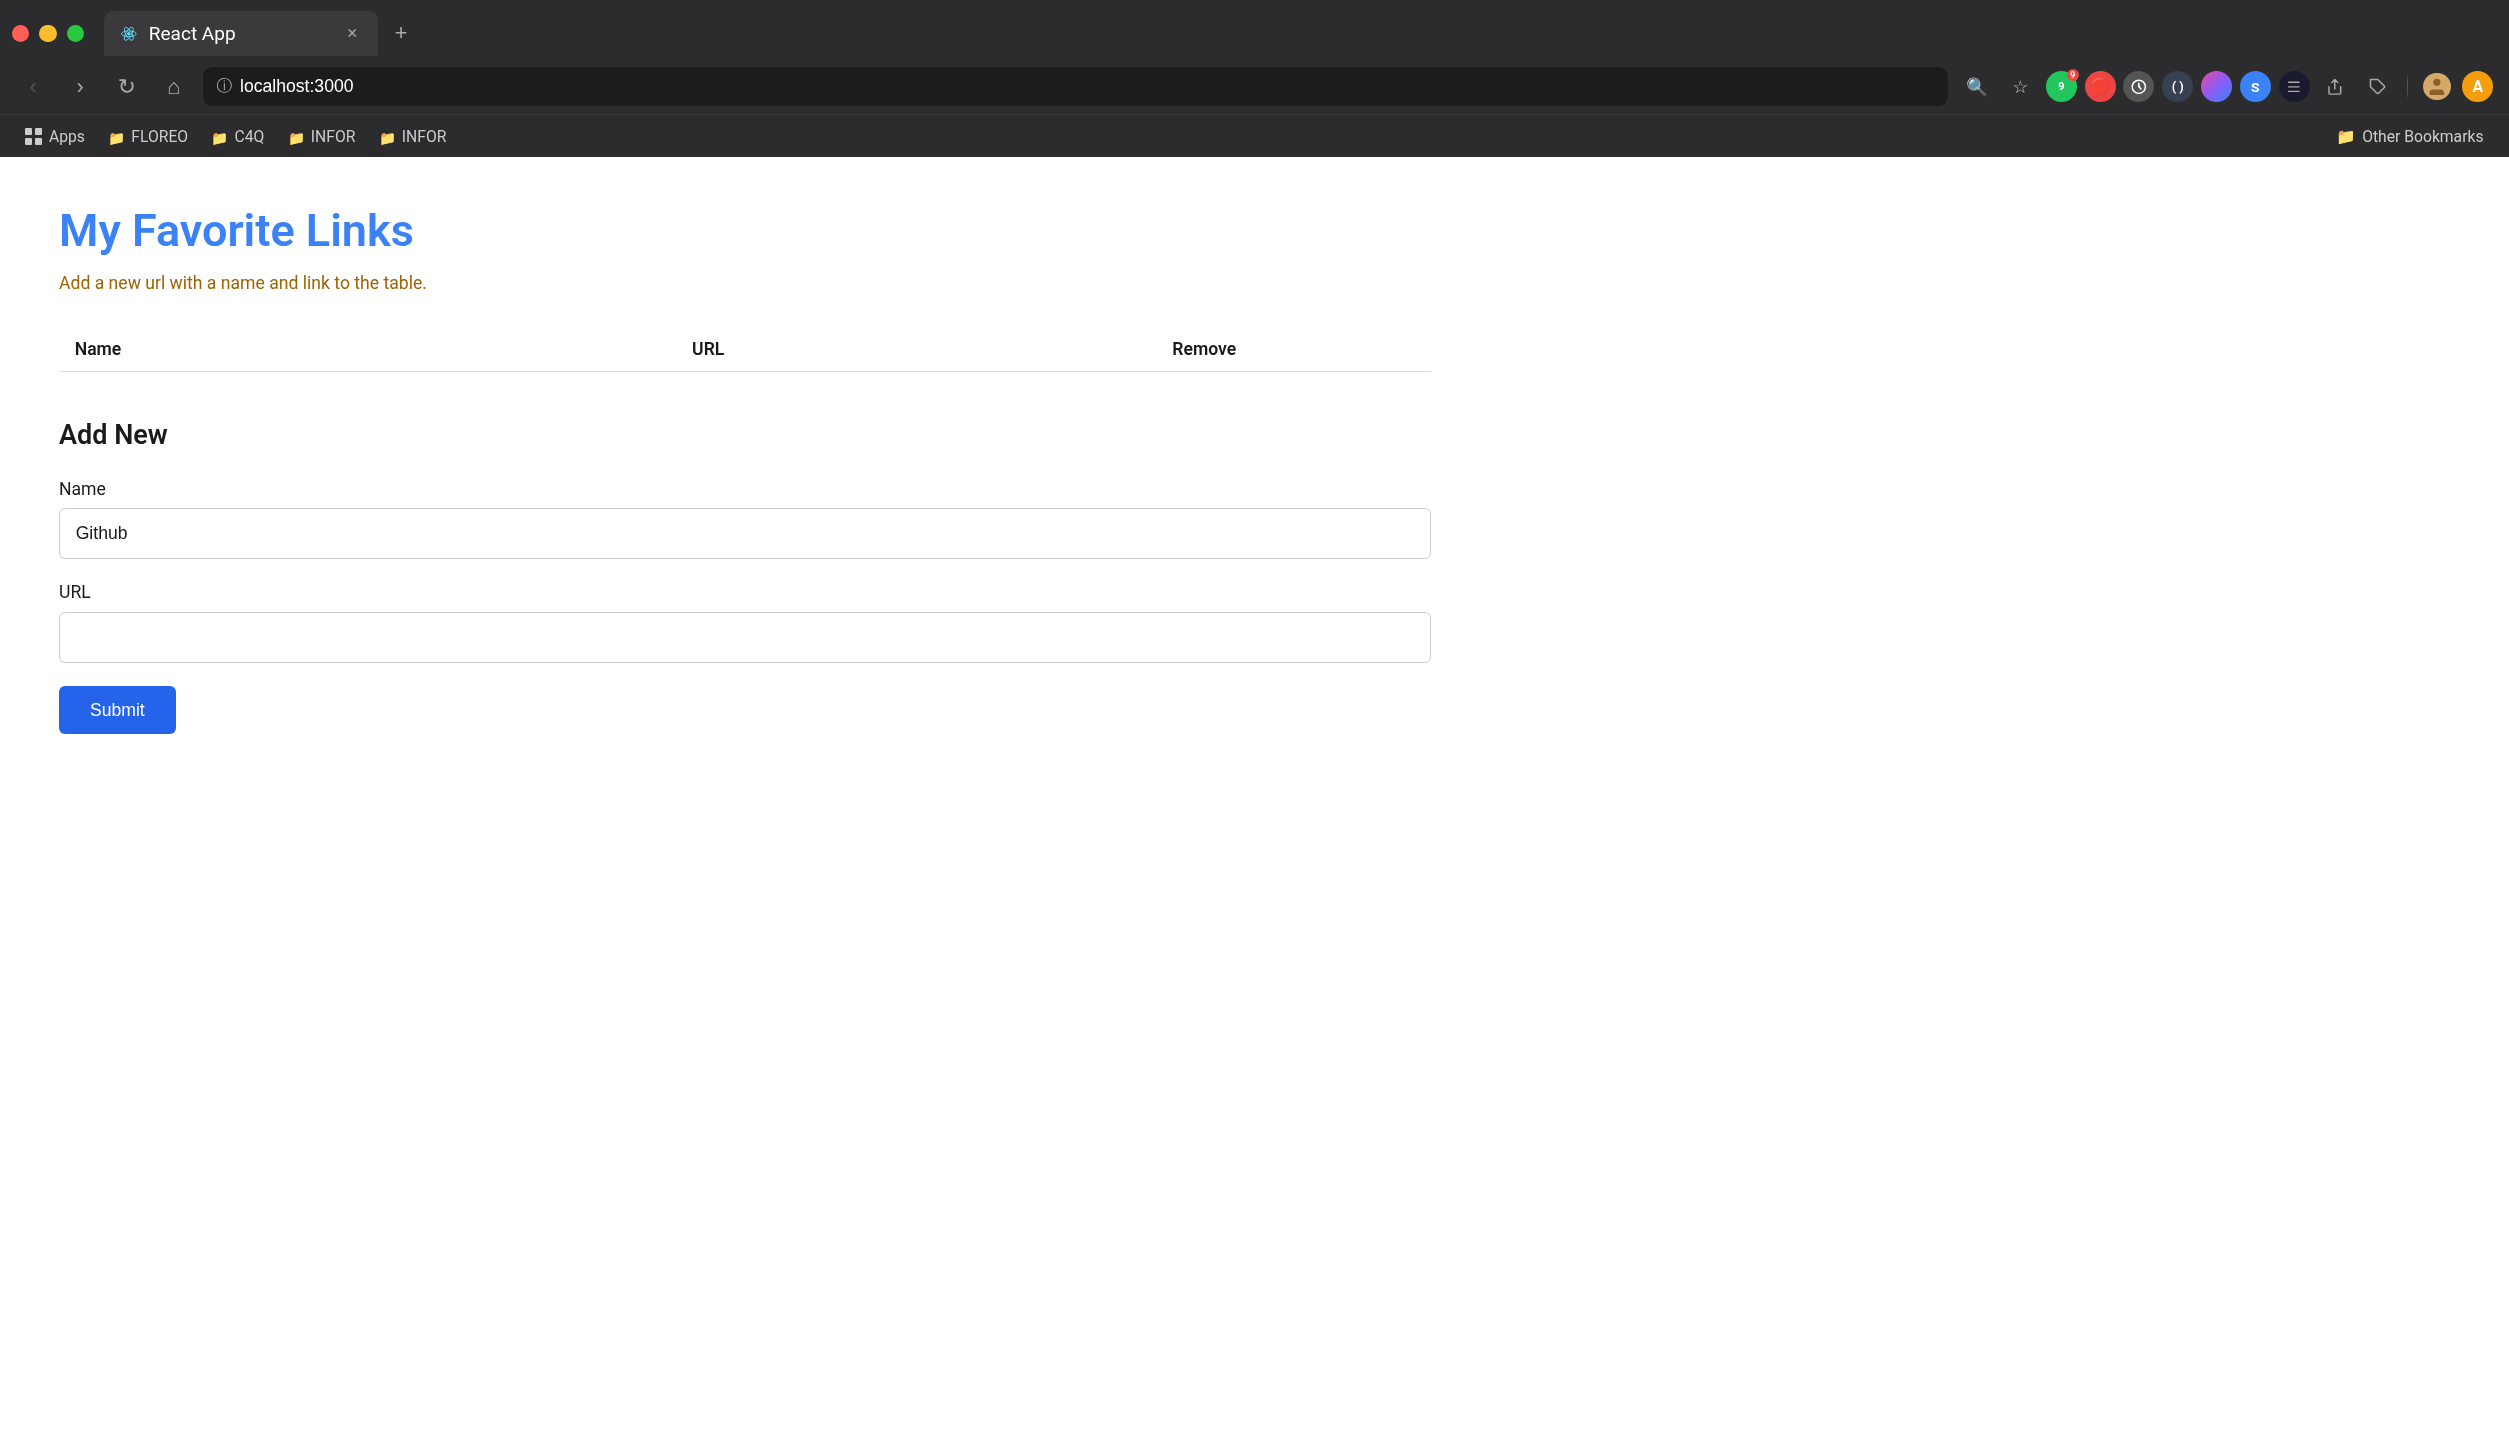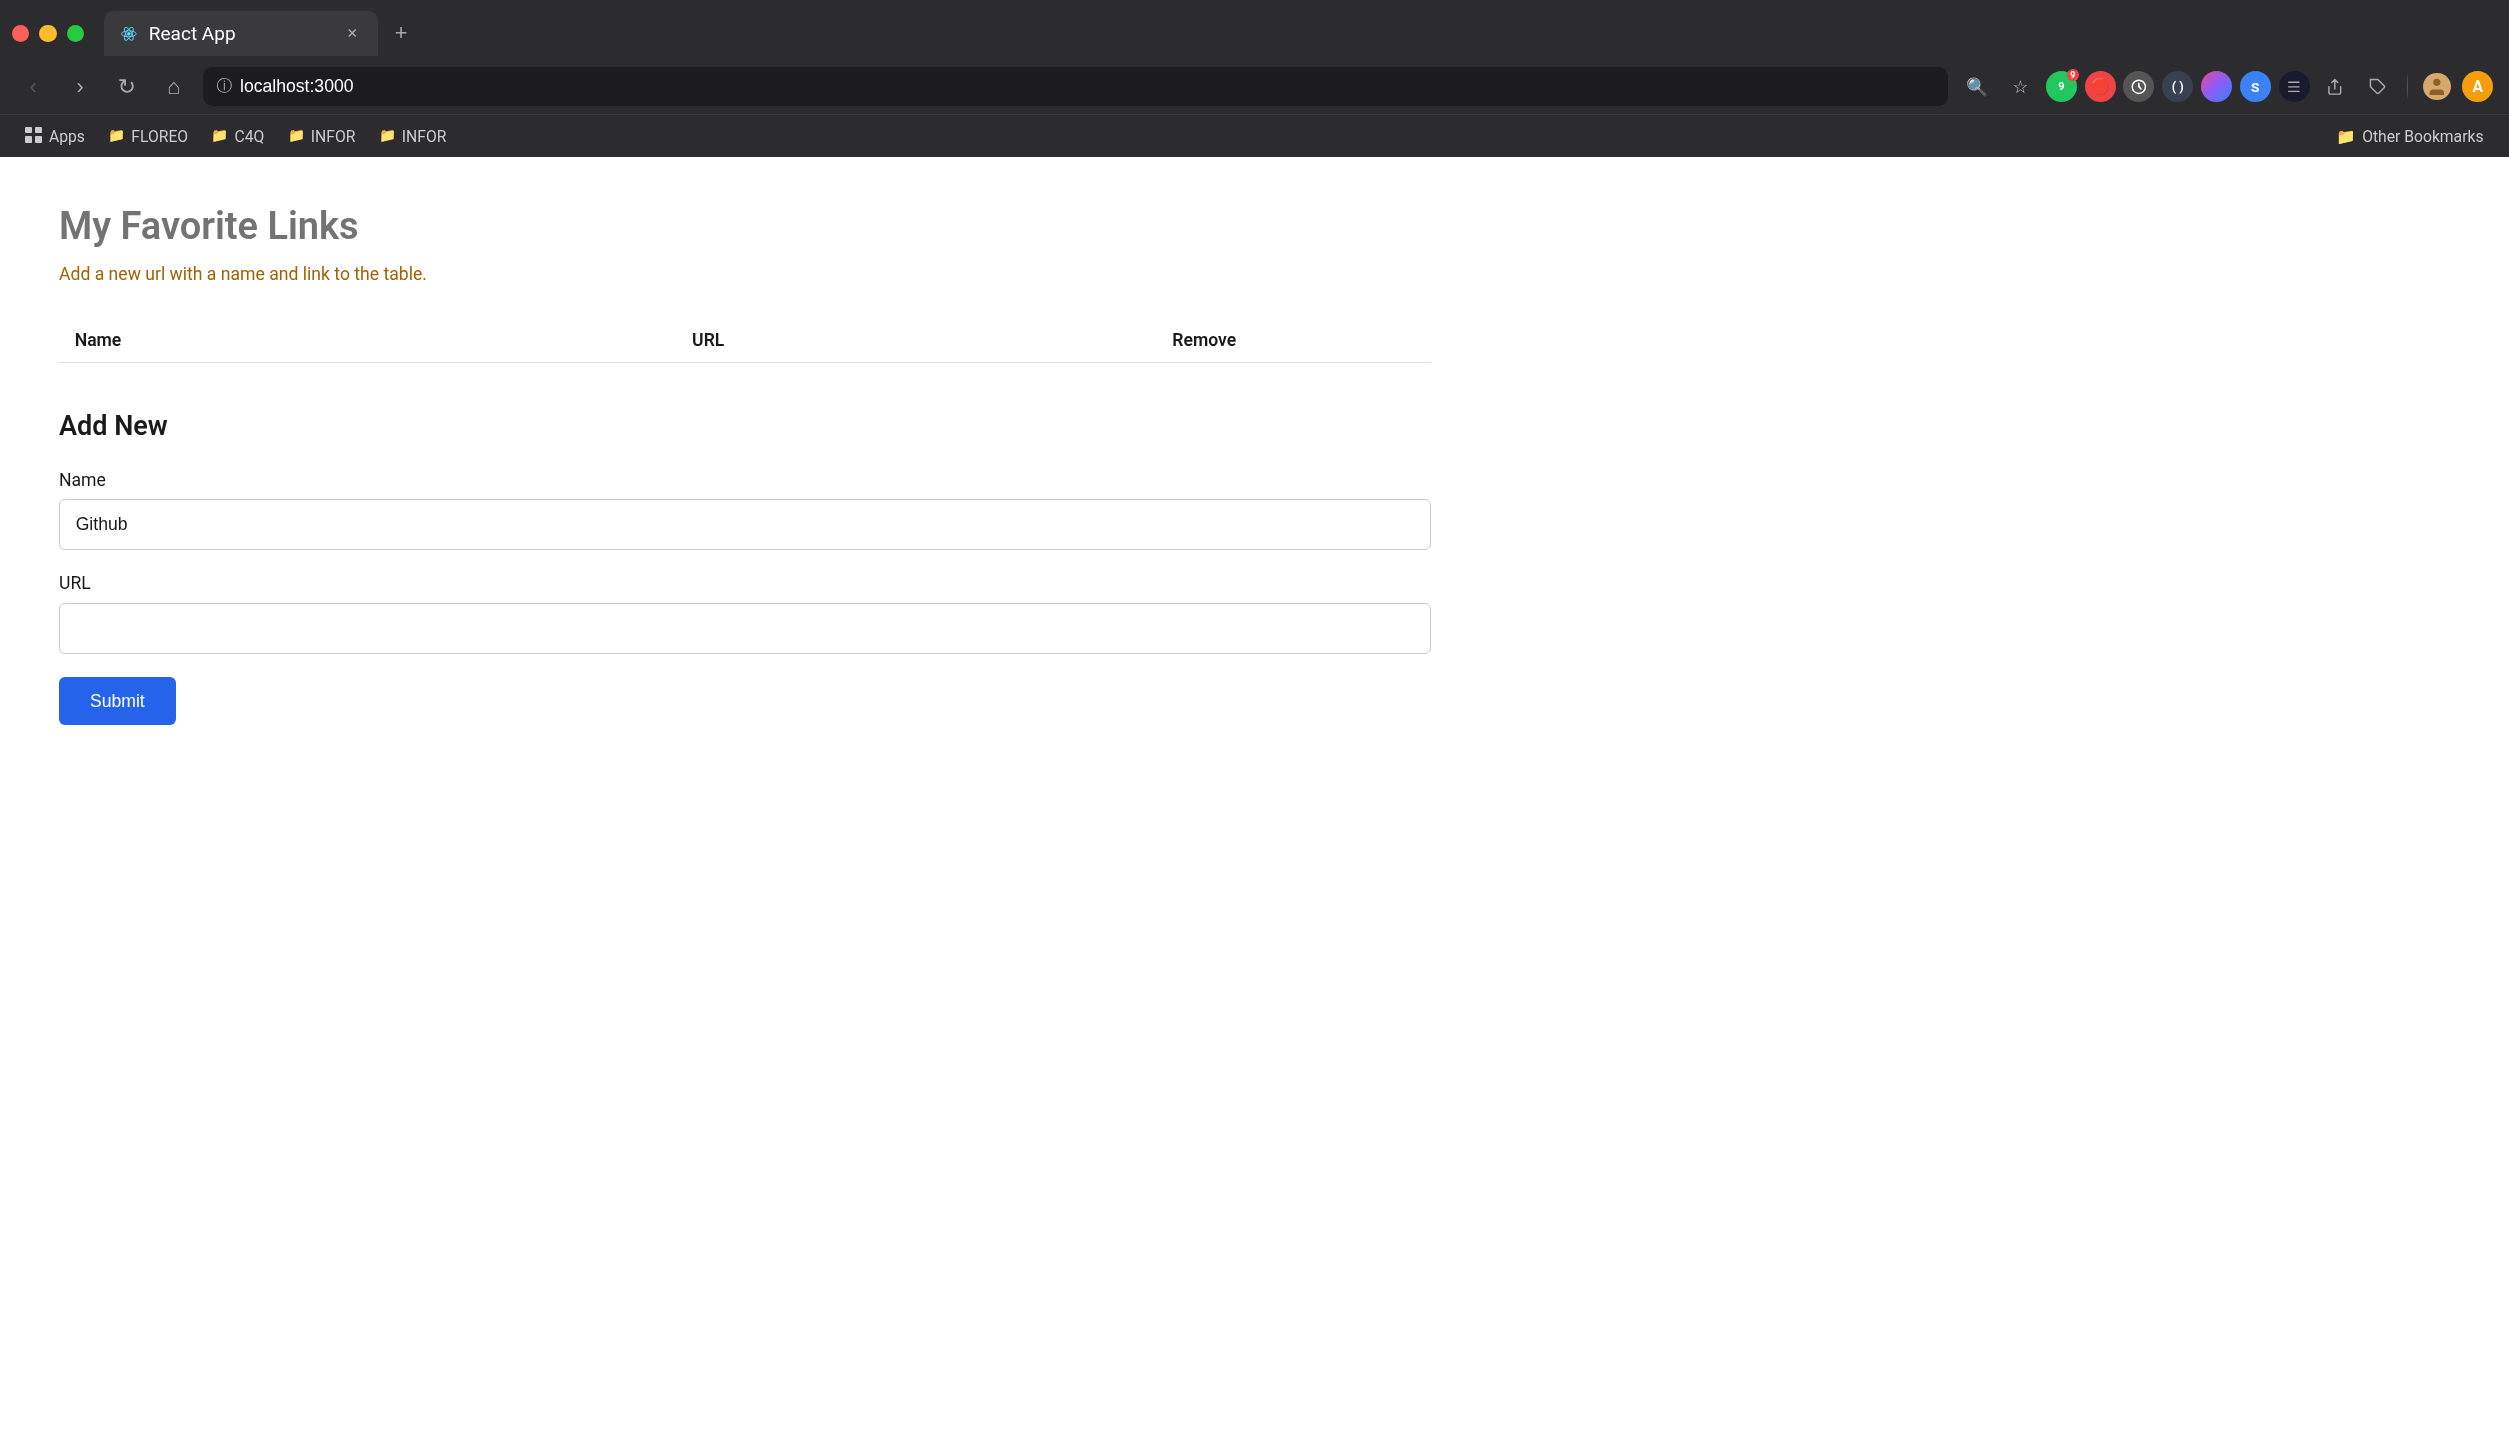--- a/index.html
+++ b/index.html
@@ -199,21 +199,21 @@
       align-items: center;
       padding: 3.9px 15.7px;
       height: 43px;
       background: #2c2c2e;
       border-top: 1px solid #3a3a3c;
       gap: 3.9px;
     }
 
     .bookmark-item {
       display: flex;
-      align-items: flex-start;
+      align-items: flex-end;
       gap: 5.9px;
       padding: 3.9px 9.8px;
       border-radius: 5.9px;
       cursor: pointer;
       color: #ccc;
       font-size: 15.7px;
       white-space: nowrap;
     }
 
     .bookmark-icon {
@@ -249,23 +249,23 @@
 
     
     .page-content {
       background: #fff;
       padding: 47px 59px;
       height: calc(1457px - 157px);
       overflow-y: auto;
     }
 
     .page-title {
-      font-size: 38px;
+      font-size: 45px;
       font-weight: 600;
-      color: #737373;
+      color: #3b82f6;
       margin-bottom: 15.7px;
     }
 
     .page-subtitle {
       font-size: 17.6px;
       color: #a16207;
       margin-bottom: 35px;
     }
 
     

